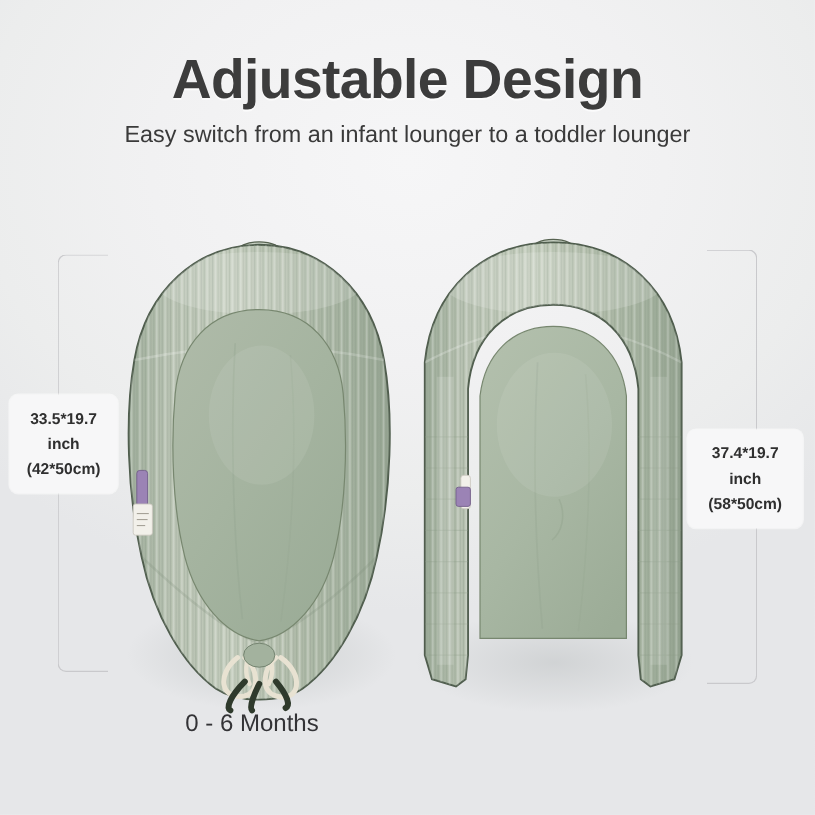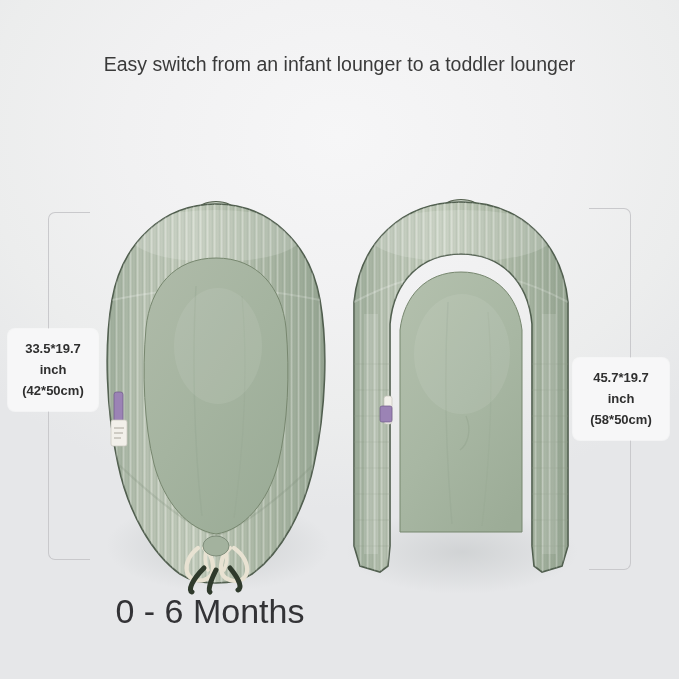--- a/index.html
+++ b/index.html
@@ -95,49 +95,50 @@
 
   #lounger-infant  { left: 92px;  top: 196px; width: 248px; height: 396px; }
   #lounger-toddler { left: 336px; top: 194px; width: 250px; height: 398px; }
 
   .lounger svg { display: block; width: 100%; height: 100%; overflow: visible; }
 
   
   .caption {
     position: absolute;
     top: 592px;
-    font-size: 34px;
+    font-size: 20px;
     font-weight: normal;
     color: #333336;
     text-align: center;
     white-space: nowrap;
   }
   .caption.left  { left: 100px; width: 220px; }
   .caption.right { left: 360px; width: 230px; }
 </style>
 </head>
 <body>
 
 <div id="poster">
 
   <div class="heading-block">
+    <h1 class="title">Adjustable Design</h1>
     <p class="subtitle">Easy switch from an infant lounger to a toddler lounger</p>
   </div>
 
   <div class="bracket left"></div>
   <div class="bracket right"></div>
 
   <div class="measure-label left">
     <span class="ln">33.5*19.7</span>
     <span class="ln">inch</span>
     <span class="ln">(42*50cm)</span>
   </div>
 
   <div class="measure-label right">
-    <span class="ln">45.7*19.7</span>
+    <span class="ln">37.4*19.7</span>
     <span class="ln">inch</span>
     <span class="ln">(58*50cm)</span>
   </div>
 
   <div class="lounger" id="lounger-infant">
     <svg viewBox="0 0 248 396" xmlns="http://www.w3.org/2000/svg">
       <defs>
         <linearGradient id="bumpL" x1="0" y1="0" x2="1" y2="0">
           <stop offset="0%" stop-color="#9fae9b"></stop>
           <stop offset="16%" stop-color="#b9c3b3"></stop>

